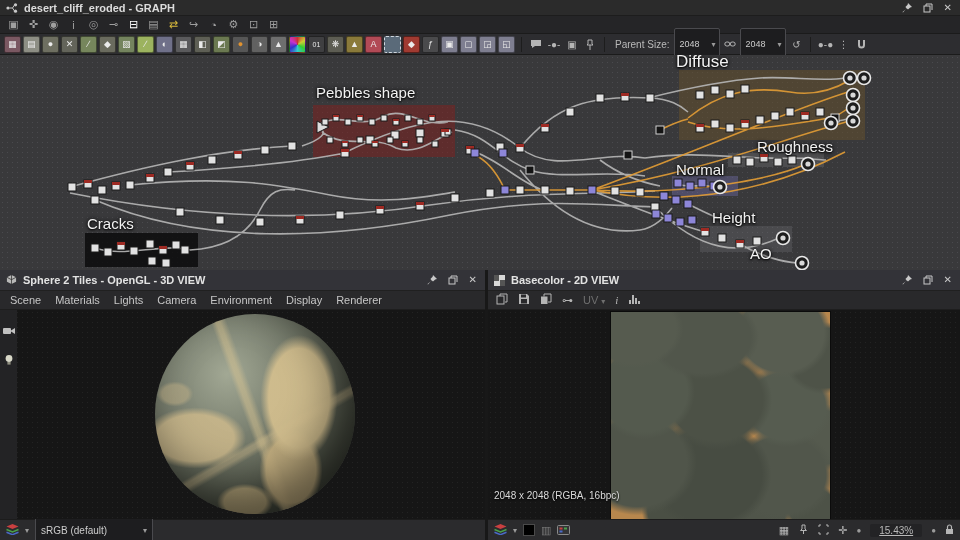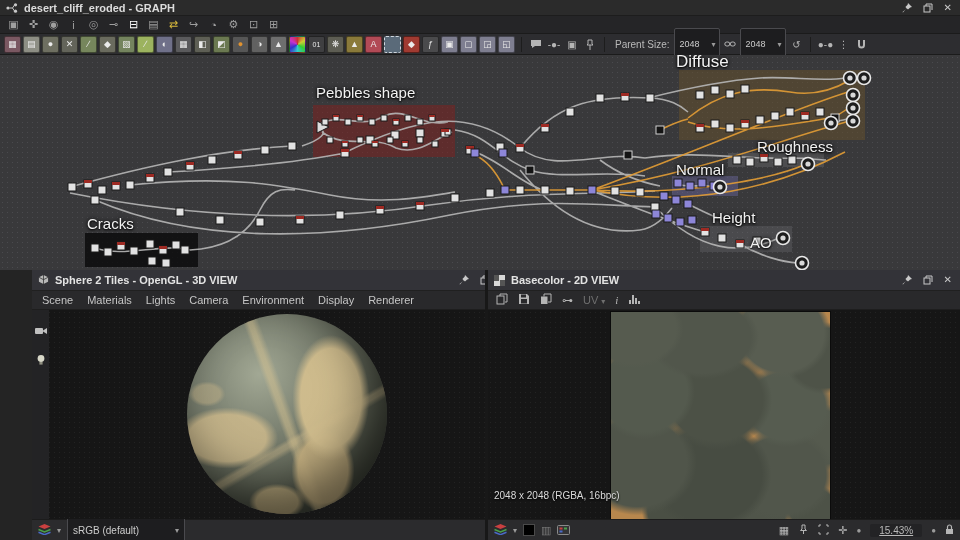--- a/index.html
+++ b/index.html
@@ -35,21 +35,21 @@
   .r{fill:#9e2a23;}
   .p{fill:#8d86d8;stroke:#1b1b1b;stroke-width:1;}
   .k{fill:#141414;stroke:#cfcfcf;stroke-width:1;}
   .out{fill:#1d1d1d;stroke:#e8e8e8;stroke-width:1.6;}
   .outdot{fill:#d8d8d8;}
   .f-label{position:absolute;color:#f2f2f2;font-size:15px;text-shadow:0 1px 2px #000,0 0 4px #000;pointer-events:none;white-space:nowrap;}
   .f-label.big{font-size:17px;}
 
   
   .panel{position:absolute;top:270px;height:270px;display:flex;flex-direction:column;box-sizing:border-box;}
-  .p3d{left:0;width:485px;margin-left:32px;}
+  .p3d{left:0;width:485px;}
   .p2d{left:488px;width:472px;}
   .vdivider{position:absolute;top:270px;left:485px;width:3px;height:270px;background:#181818;}
   .p-header{height:20px;background:#333338;display:flex;align-items:center;gap:6px;padding:0 6px;border-bottom:1px solid #202020;flex:none;}
   .p-title{font-size:11px;font-weight:bold;color:#e3e3e3;white-space:nowrap;}
   .menubar{height:18px;background:#29292b;display:flex;align-items:center;gap:14px;padding:0 10px;font-size:11px;color:#c6c6c6;border-bottom:1px solid #1e1e1e;flex:none;}
   .menubar span{cursor:default;}
   .tools2d{height:18px;background:#29292b;display:flex;align-items:center;gap:10px;padding:0 8px;border-bottom:1px solid #1e1e1e;flex:none;color:#b5b5b5;font-size:11px;}
   .viewport{flex:1;position:relative;background-color:#161616;background-image:radial-gradient(rgba(62,62,62,.35) .8px,transparent 1px);background-size:5px 5px;overflow:hidden;}
   .statusbar{height:20px;background:#2b2b2d;border-top:1px solid #1c1c1c;display:flex;align-items:center;gap:6px;padding:0 6px;flex:none;}
 
@@ -401,21 +401,21 @@
           <circle class="outdot" cx="808" cy="164" r="2.6"></circle>
       </g>
     </svg>
 
     <div class="f-label" style="left:316px;top:29px">Pebbles shape</div>
     <div class="f-label" style="left:87px;top:160px">Cracks</div>
     <div class="f-label big" style="left:676px;top:-3px">Diffuse</div>
     <div class="f-label" style="left:757px;top:83px">Roughness</div>
     <div class="f-label" style="left:676px;top:106px">Normal</div>
     <div class="f-label" style="left:712px;top:154px">Height</div>
-    <div class="f-label" style="left:750px;top:179px">AO</div>
+    <div class="f-label" style="left:750px;top:190px">AO</div>
   </div>
 
   <div class="panel p3d">
     <div class="p-header">
       <span><svg width="11" height="11" viewBox="0 0 12 12">
             <path d="M6 1l5 2.6v4.8L6 11 1 8.4V3.6z" fill="#b8b8b8"></path>
             <path d="M6 1v10M1 3.6l5 2.6 5-2.6" stroke="#2a2a2a" stroke-width=".8" fill="none"></path>
           </svg></span>
       <span class="p-title">Sphere 2 Tiles - OpenGL - 3D VIEW</span>
       <span class="win-controls">

